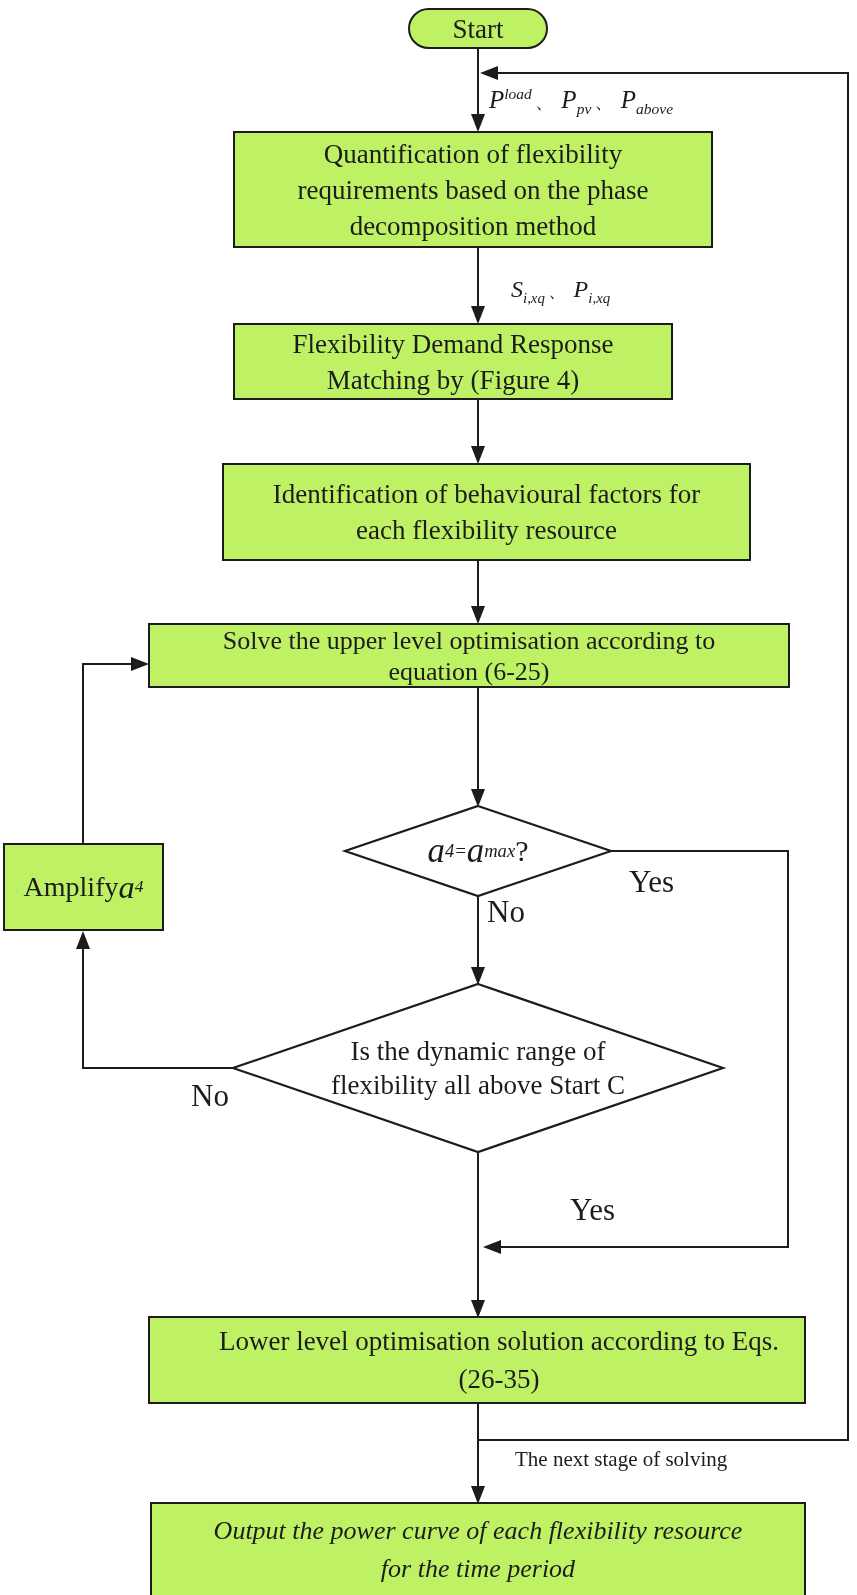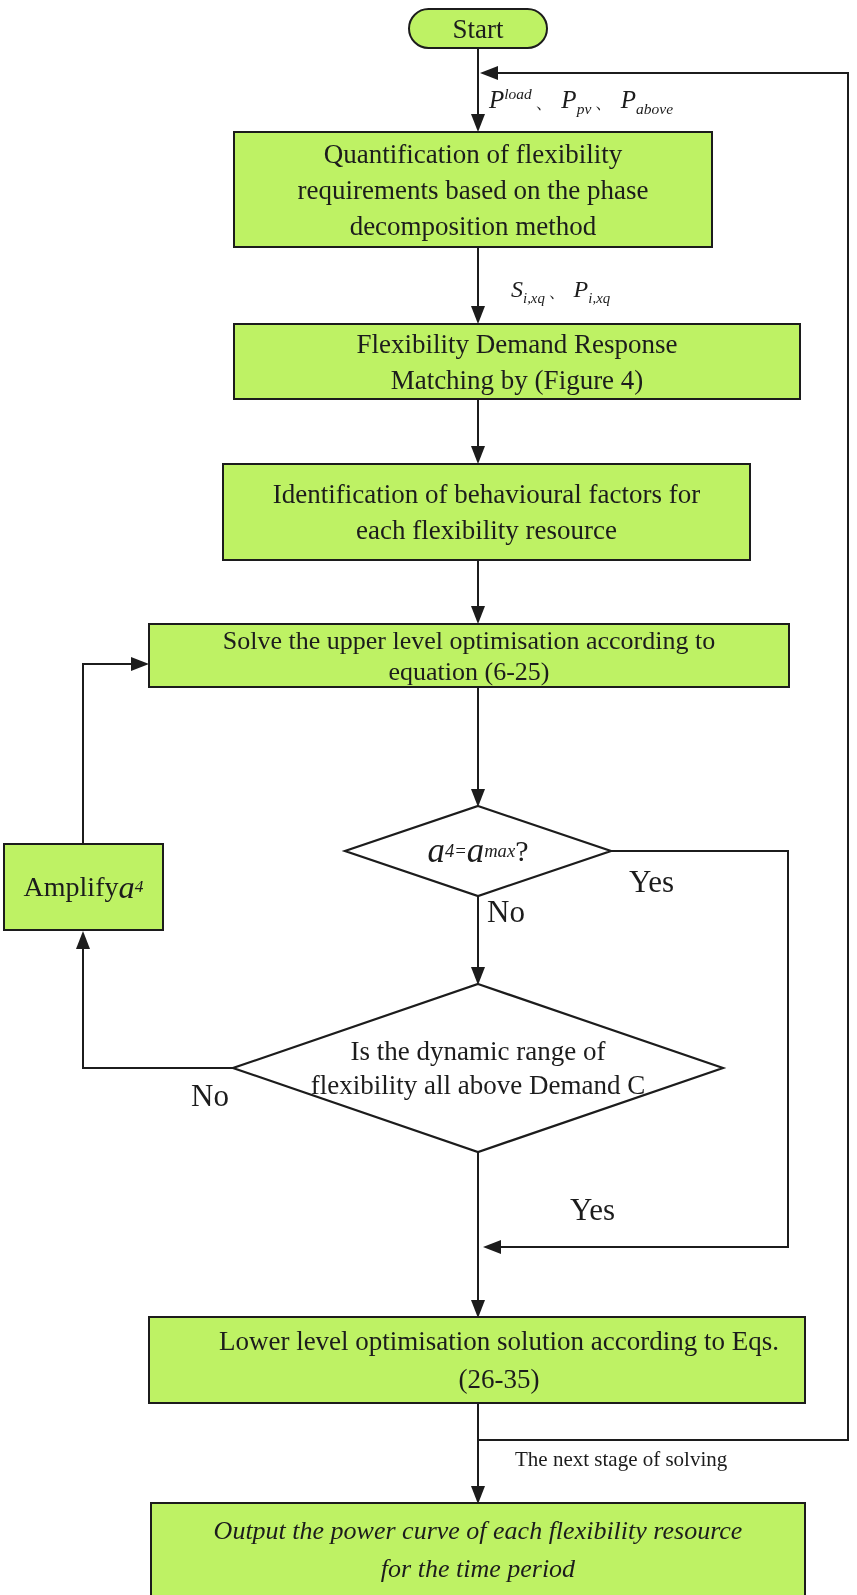--- a/index.html
+++ b/index.html
@@ -82,35 +82,35 @@
   </svg>
 
   <div class="node terminator" style="left:408px;top:8px;width:140px;height:41px;font-size:27px;">
     <span>Start</span>
   </div>
 
   <div class="node" style="left:233px;top:131px;width:480px;height:117px;">Quantification of flexibility
 requirements based on the phase
 decomposition method</div>
 
-  <div class="node" style="left:233px;top:323px;width:568px;height:77px;">Flexibility Demand Response
+  <div class="node" style="left:233px;top:323px;width:440px;height:77px;">Flexibility Demand Response
 Matching by (Figure 4)</div>
 
   <div class="node" style="left:222px;top:463px;width:529px;height:98px;">Identification of behavioural factors for
 each flexibility resource</div>
 
   <div class="node" style="left:148px;top:623px;width:642px;height:65px;font-size:26px;line-height:31px;">Solve the upper level optimisation according to
 equation (6-25)</div>
 
   <div class="dlabel" style="left:350px;top:828px;width:256px;height:46px;font-size:30px;"><span class="rt-i rt-lg">a</span><span class="rt-i rt-sub">4=</span><span class="rt-i rt-lg">a</span><span class="rt-i rt-sub">max</span><span> ?</span></div>
 
   <div class="node" style="left:3px;top:843px;width:161px;height:88px;font-size:28px;"><span>Amplify </span><span class="rt-i rt-lg">a</span><span class="rt-i rt-sub">4</span></div>
 
   <div class="dlabel" style="left:263px;top:1032px;width:430px;height:72px;font-size:27px;line-height:34px;">Is the dynamic range of
-flexibility all above Demand C</div>
+flexibility all above Start C</div>
 
   <div class="node" style="left:148px;top:1316px;width:658px;height:88px;line-height:38px;padding-left:44px;">Lower level optimisation solution according to Eqs.
 (26-35)</div>
 
   <div class="node" style="left:150px;top:1502px;width:656px;height:95px;font-size:26px;line-height:38px;font-style:italic;">Output the power curve of each flexibility resource
 for the time period</div>
 
   <div class="elabel" style="left:489px;top:85px;font-size:25px;"><span class="rt-i">P</span><span class="rt-i rt-sup">load</span><span class="rt-cjk">、</span><span class="rt-i">P</span><span class="rt-i rt-sub">pv</span><span class="rt-cjk">、</span><span class="rt-i">P</span><span class="rt-i rt-sub">above</span></div>
 
   <div class="elabel" style="left:511px;top:260px;font-size:24px;margin-top:16px;"><span class="rt-i">S</span><span class="rt-i rt-sub">i,xq</span><span class="rt-cjk">、</span><span class="rt-i">P</span><span class="rt-i rt-sub">i,xq</span></div>

